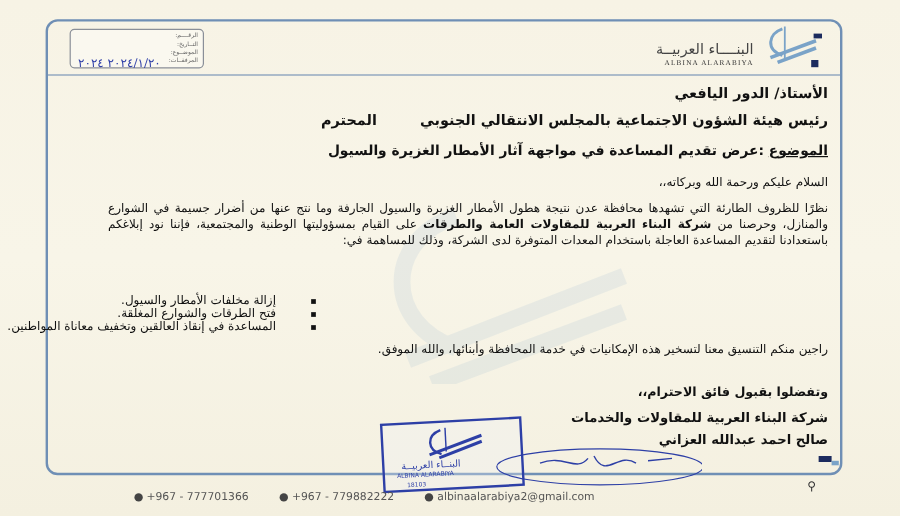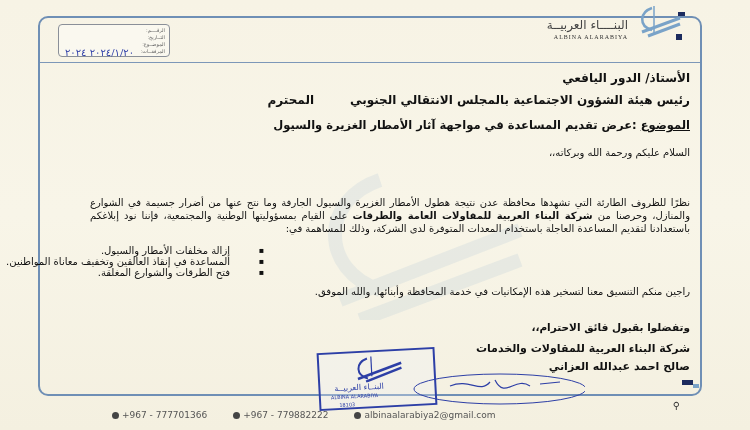--- a/index.html
+++ b/index.html
@@ -13,34 +13,34 @@
            border: 2px solid #6f8fb5; border-radius: 10px; }
   .header-rule { position: absolute; left: 40px; right: 50px; top: 62px; height: 1px; background: #7d97b8; }
 
   .ref-box { position: absolute; left: 58px; top: 24px; width: 112px; height: 33px;
              border: 1px solid #8a8f98; border-radius: 4px; background: #faf8ef; }
   .ref-labels { position: absolute; right: 4px; top: 2px; font-size: 5px; line-height: 7px;
                 color: #666; text-align: right; direction: rtl; }
   .ref-handwriting { position: absolute; left: 6px; top: 22px; font-size: 10px; color: #2f3fa8;
                      font-family: "DejaVu Serif", serif; letter-spacing: 1px; }
 
-  .logo { position: absolute; right: 60px; top: 4px; width: 190px; height: 40px; }
+  .logo { position: absolute; right: 60px; top: 20px; width: 190px; height: 40px; }
   .logo-mark { position: absolute; right: 0; top: 0; width: 56px; height: 40px; }
   .logo-text-ar { position: absolute; right: 62px; top: 14px; font-size: 12px; color: #444; direction: rtl; letter-spacing: 1px; }
   .logo-text-en { position: absolute; right: 62px; top: 30px; font-size: 6px; color: #333; letter-spacing: 1px; font-family: "Liberation Serif", serif; }
 
   .watermark { position: absolute; left: 300px; top: 160px; width: 240px; height: 160px; opacity: 0.12; }
 
   .rtl { direction: rtl; text-align: right; position: absolute; right: 60px; }
   .addressee { top: 71px; font-size: 12px; font-weight: bold; }
   .title-line { top: 93px; font-size: 12px; font-weight: bold; width: 580px; display: flex; justify-content: flex-start; gap: 36px; }
   .subject { top: 118px; font-size: 11.5px; font-weight: bold; }
   .subject .label { text-decoration: underline; }
   .greeting { top: 147px; font-size: 10px; }
-  .body-para { top: 168px; width: 600px; font-size: 10px; line-height: 13px; text-align: justify; margin-top: 28px; }
+  .body-para { top: 168px; width: 600px; font-size: 10px; line-height: 13px; text-align: justify; }
   .body-para b { font-weight: bold; }
   .bullets { top: 245px; right: 60px; font-size: 10px; line-height: 11px; list-style: none; }
   .bullets li { position: relative; padding-right: 0; margin-right: 460px; }
   .bullets li::before { content: "\25AA"; position: absolute; right: -34px; font-size: 8px; }
   .closing-para { top: 283px; width: 600px; font-size: 10px; line-height: 18px; }
   .regards { top: 321px; font-size: 10.5px; font-weight: bold; }
   .company { top: 342px; font-size: 11px; font-weight: bold; }
   .signer { top: 360px; font-size: 11px; font-weight: bold; }
 
   .stamp { position: absolute; left: 318px; top: 350px; width: 118px; height: 58px;
@@ -105,22 +105,22 @@
   </div>
 
   <div class="rtl greeting">السلام عليكم ورحمة الله وبركاته،،</div>
 
   <div class="rtl body-para">
     <span>نظرًا للظروف الطارئة التي تشهدها محافظة عدن نتيجة هطول الأمطار الغزيرة والسيول الجارفة وما نتج عنها من أضرار جسيمة في الشوارع والمنازل، وحرصنا من </span><b>شركة البناء العربية للمقاولات العامة والطرقات</b><span> على القيام بمسؤوليتها الوطنية والمجتمعية، فإننا نود إبلاغكم باستعدادنا لتقديم المساعدة العاجلة باستخدام المعدات المتوفرة لدى الشركة، وذلك للمساهمة في:</span>
   </div>
 
   <ul class="rtl bullets">
     <li>إزالة مخلفات الأمطار والسيول.</li>
+    <li>فتح الطرقات والشوارع المغلقة.</li>
     <li>المساعدة في إنقاذ العالقين وتخفيف معاناة المواطنين.</li>
-    <li>فتح الطرقات والشوارع المغلقة.</li>
   </ul>
 
   <div class="rtl regards">وتفضلوا بقبول فائق الاحترام،،</div>
   <div class="rtl closing-para">راجين منكم التنسيق معنا لتسخير هذه الإمكانيات في خدمة المحافظة وأبنائها، والله الموفق.</div>
   <div class="rtl company">شركة البناء العربية للمقاولات والخدمات</div>
   <div class="rtl signer">صالح احمد عبدالله العزاني</div>
 
   <div class="stamp">
     <svg style="position:absolute;left:30px;top:4px;width:60px;height:26px" viewBox="0 0 60 26">
       <path d="M18 2 C6 6 6 18 18 22" stroke="#2d3fa6" stroke-width="2" fill="none"></path>

